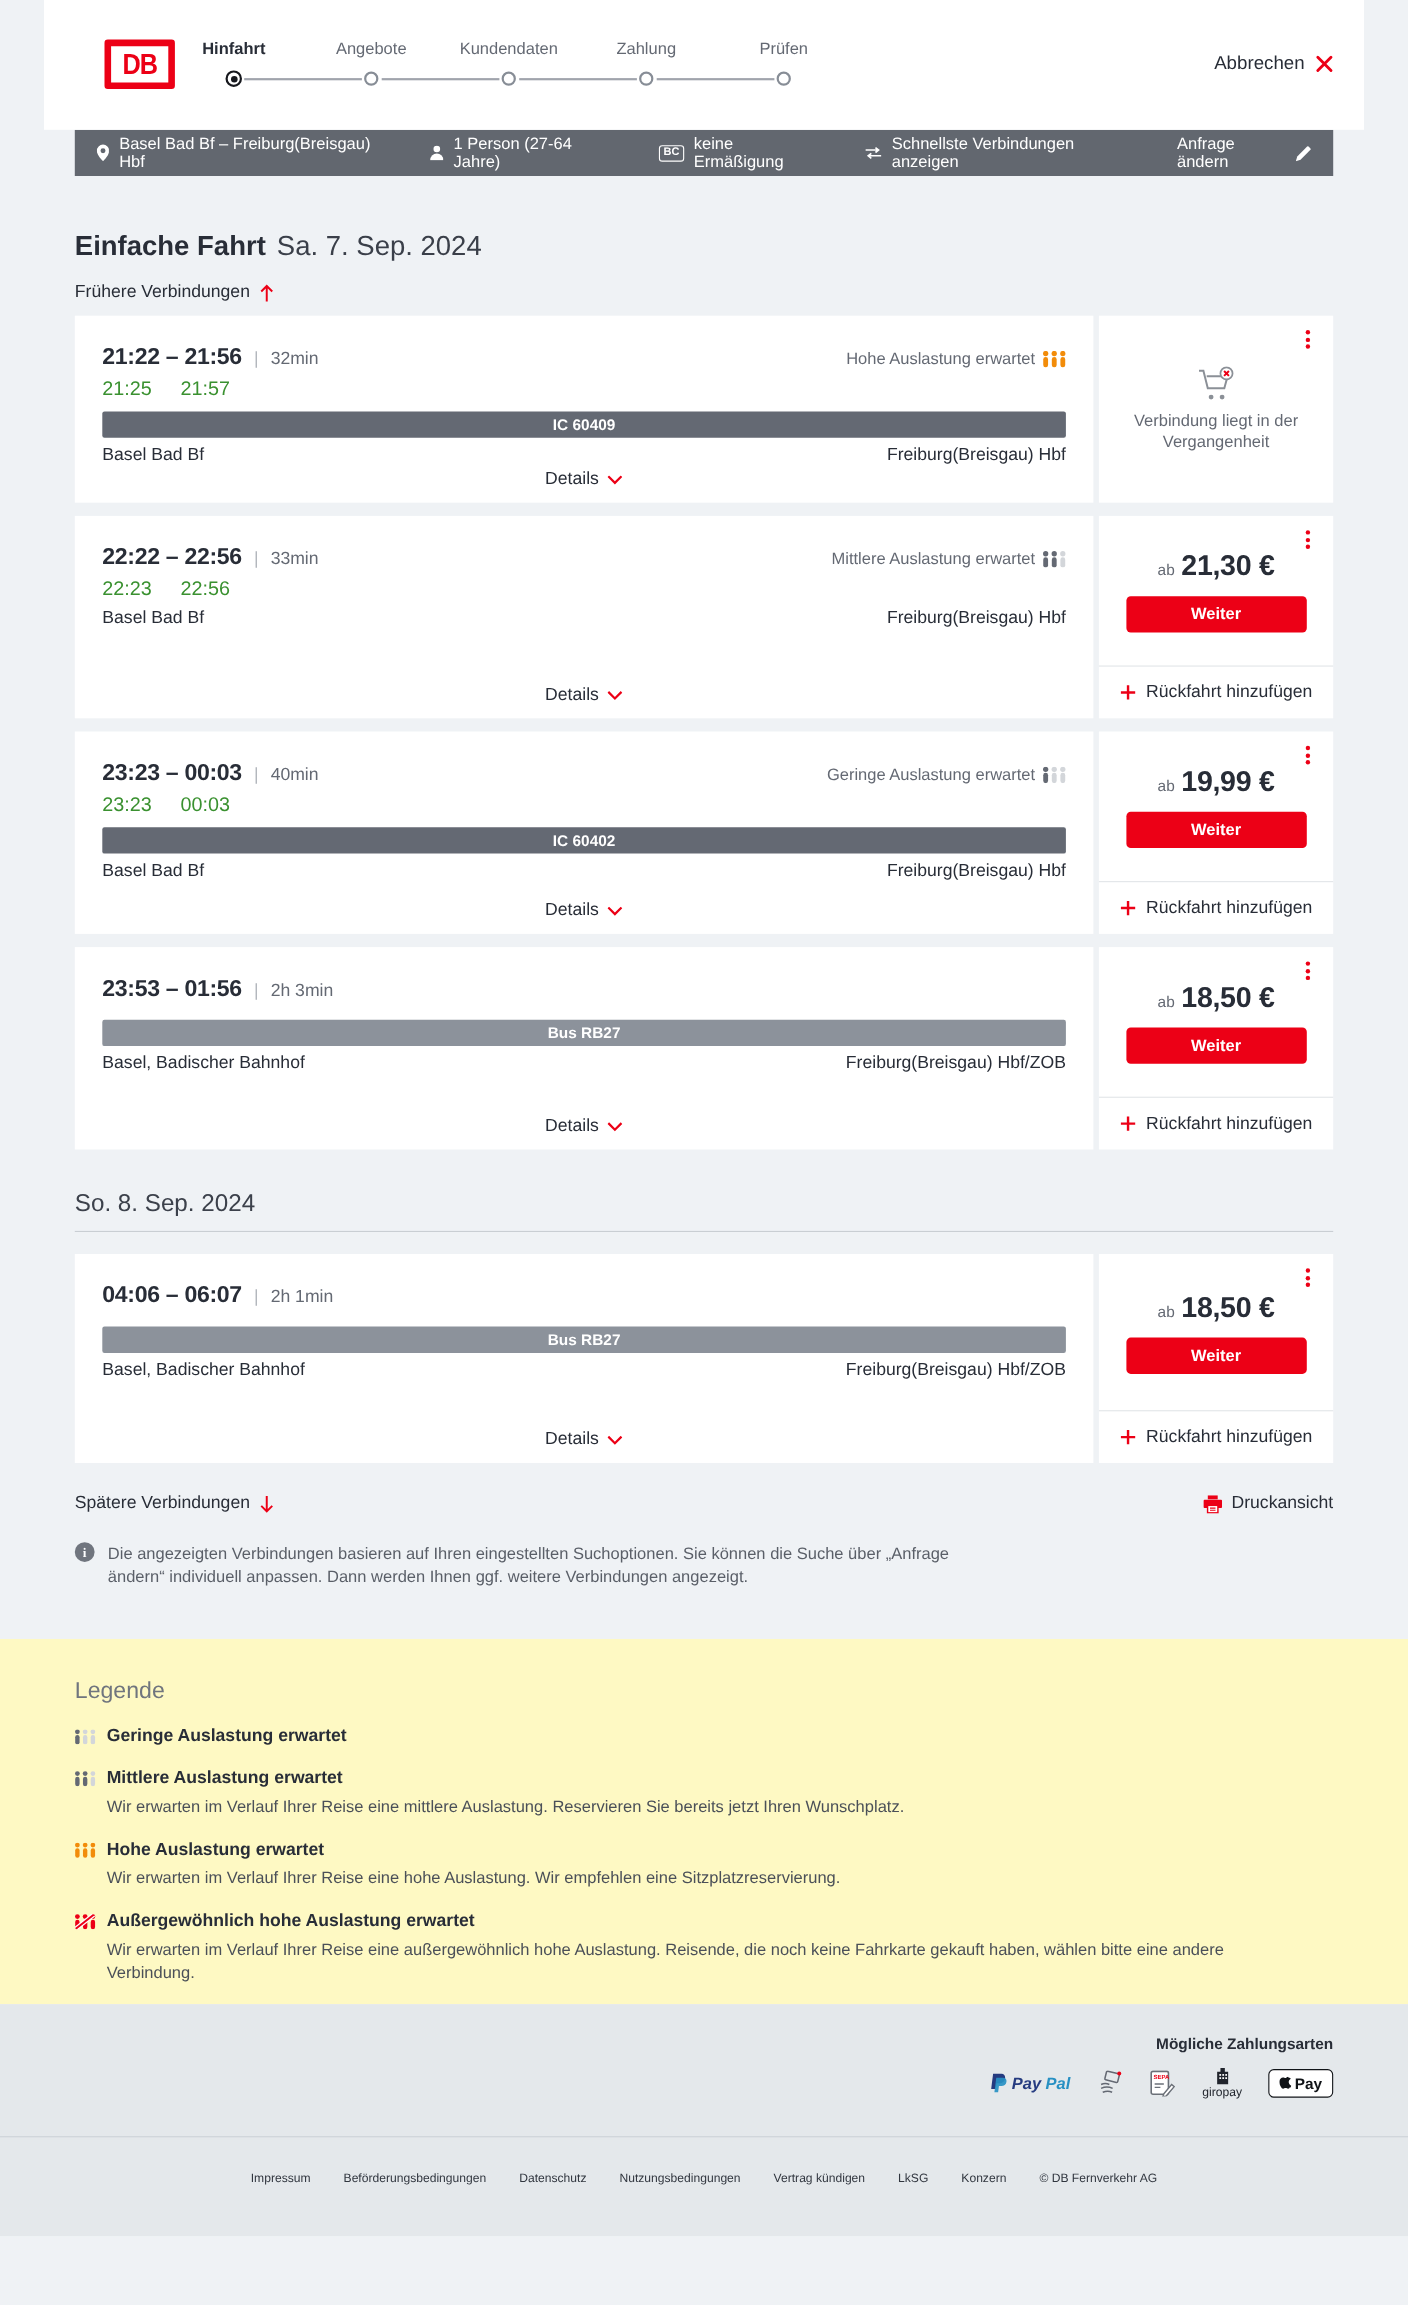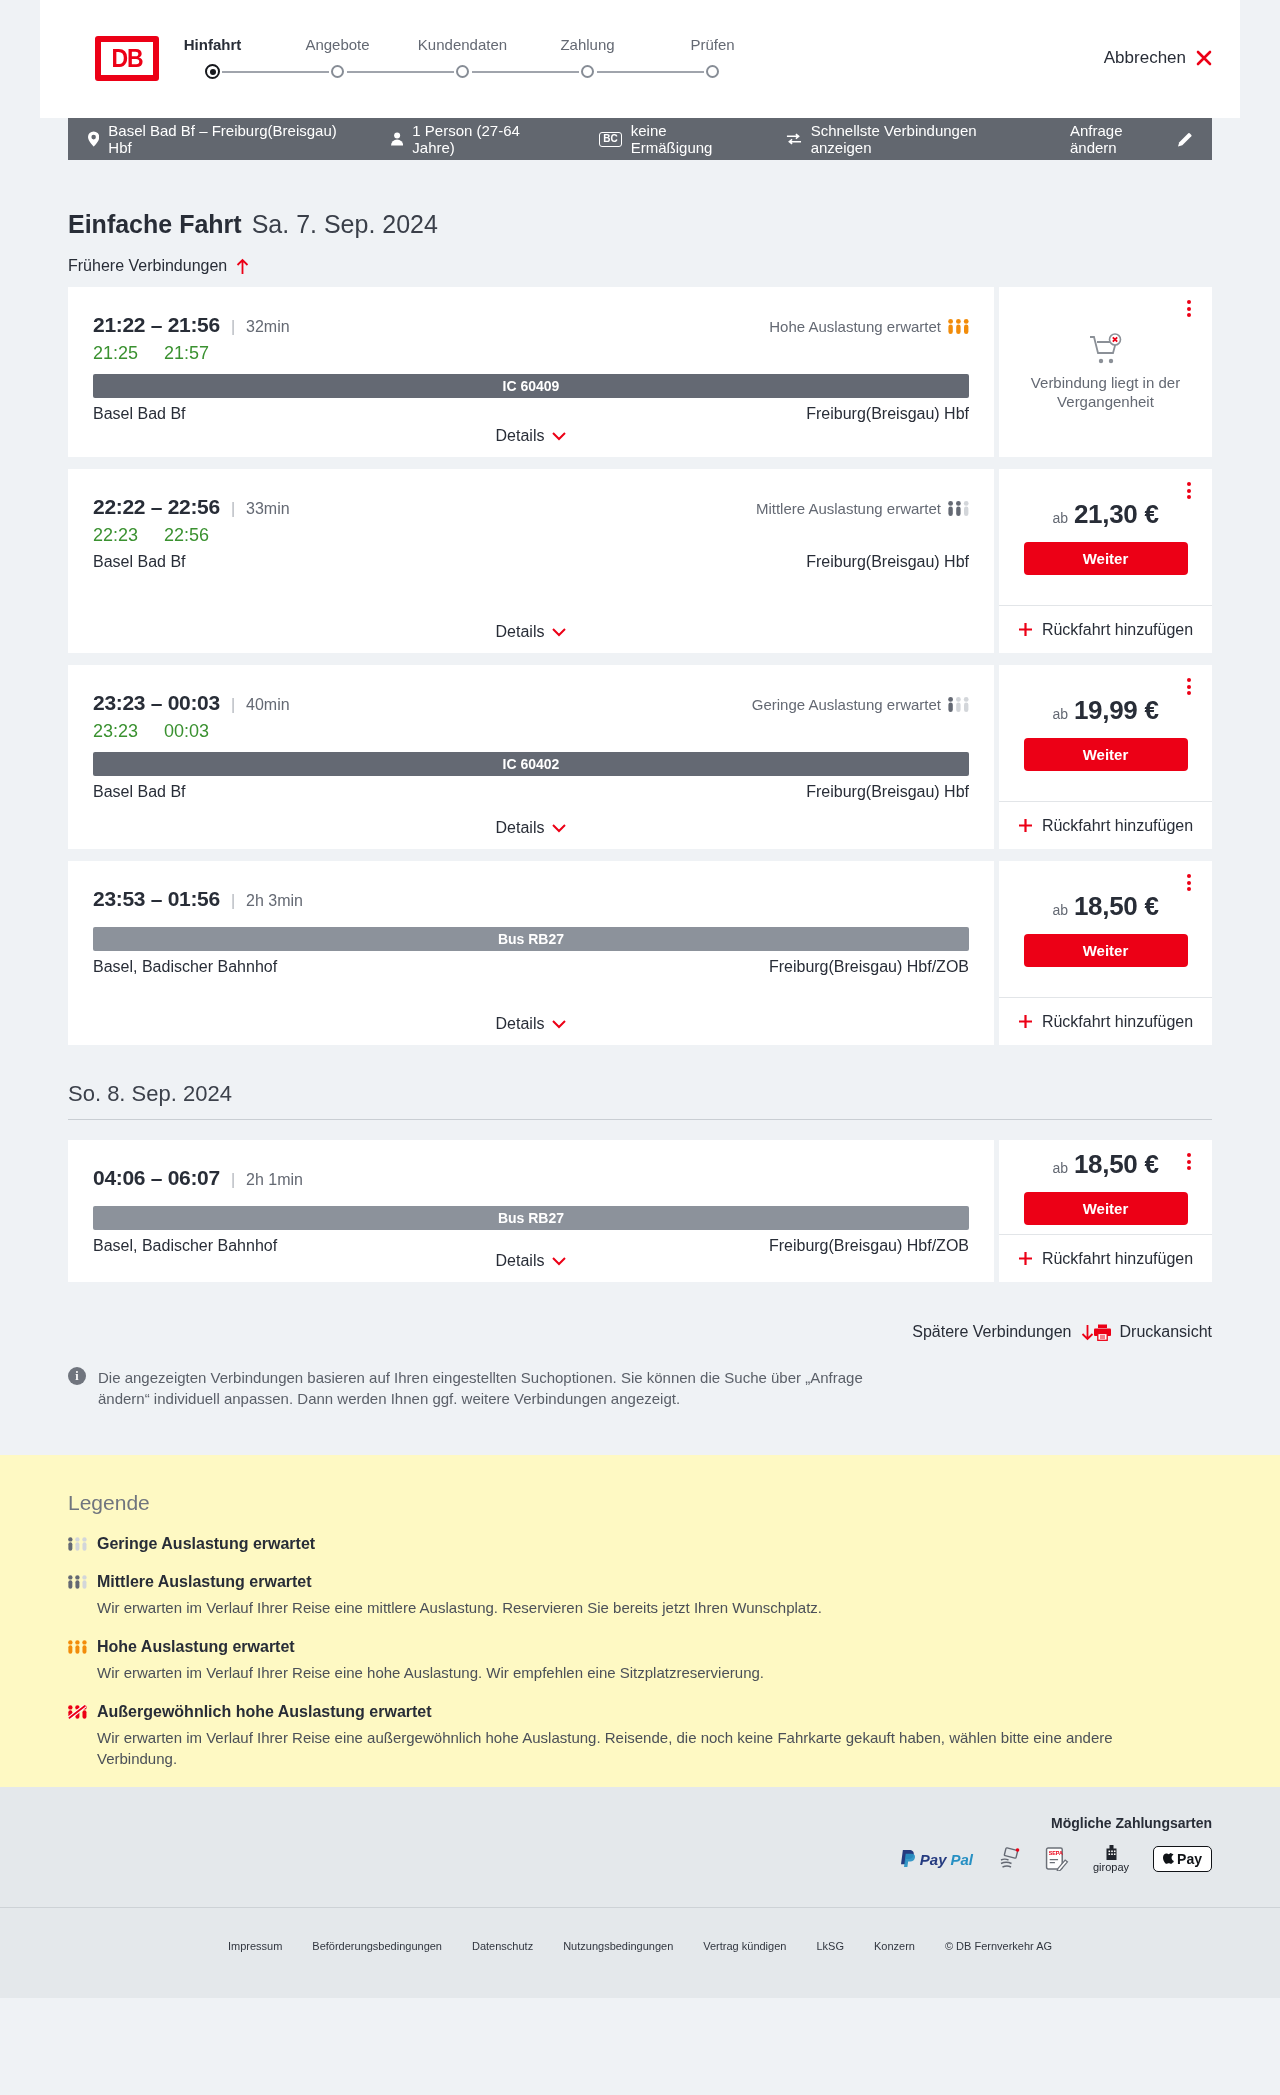--- a/index.html
+++ b/index.html
@@ -28,21 +28,21 @@
 
   
   .content { margin:0 68px; }
   .title-row { margin-top:50px; font-size:25px; }
   .title-row b { margin-right:10px; }
   .title-row .date { color:#3a3f49; }
   .linklike { display:flex; align-items:center; gap:9px; font-size:16px; color:#282d37; width:max-content; cursor:pointer; }
   .earlier { margin-top:18px; }
 
   .card { margin-top:12px; display:flex; }
-  .card.h1 { height:170px; } .card.hN { height:184px; } .card.h5 { height:142px; }
+  .card.h1 { height:170px; } .card.hN { height:184px; } .card.h5 { height:190px; }
   .card-main { flex:1; background:#fff; padding:26px 25px 0; position:relative; }
   .card-side { width:213px; margin-left:5px; background:#fff; position:relative; display:flex; flex-direction:column; }
   .row-top { display:flex; align-items:baseline; }
   .times { font-weight:bold; font-size:21px; letter-spacing:-0.3px; }
   .pipe { color:#b3b7bd; margin:0 11px; font-size:16px; }
   .dur { color:#646973; font-size:16px; }
   .occ { margin-left:auto; display:flex; align-items:center; gap:7px; font-size:15px; color:#646973; }
   .delays { margin-top:6px; display:flex; gap:26px; font-size:18px; color:#3a9130; }
   .trainbar { margin-top:10px; height:24px; border-radius:2px; background:#646973; color:#fff; font-size:14px; font-weight:bold; display:flex; align-items:center; justify-content:center; }
   .bus .trainbar { background:#8c929b; margin-top:16px; }
@@ -60,21 +60,21 @@
   .past-text { font-size:15px; color:#646973; text-align:center; line-height:19px; width:176px; }
 
   
   .occ-low  .p1 { fill:#646973; } .occ-low  .p2, .occ-low .p3 { fill:#d3d6da; }
   .occ-med  .p1, .occ-med .p2 { fill:#646973; } .occ-med .p3 { fill:#d3d6da; }
   .occ-high .p1, .occ-high .p2, .occ-high .p3 { fill:#f28c0a; }
   .occ-xhigh .p1, .occ-xhigh .p2, .occ-xhigh .p3 { fill:#ec0016; }
 
   .day2 { margin-top:36px; font-size:22px; font-weight:normal; color:#3c414b; }
   .day2-rule { border:none; border-top:1px solid #c9ced3; margin-top:12px; }
-  .later-row { margin-top:41px; display:flex; justify-content:flex-end; align-items:center; }
+  .later-row { margin-top:28px; display:flex; justify-content:space-between; align-items:center; }
   .info { margin-top:26px; display:flex; gap:12px; padding-bottom:46px; }
   .info-i { flex:0 0 auto; width:18px; height:18px; border-radius:50%; background:#70757e; color:#fff; font-size:12px; font-weight:bold; display:flex; align-items:center; justify-content:center; font-family:"Liberation Serif", serif; }
   .info-text { font-size:15px; color:#5a5f68; line-height:21px; max-width:775px; }
 
   
   .legend { background:#fef9c3; padding:36px 68px 18px; }
   .legend h2 { font-size:21px; font-weight:normal; color:#70757e; }
   .litem { margin-top:20px; display:flex; align-items:center; gap:10px; font-size:16px; font-weight:bold; }
   .ldesc { margin:6px 0 0 29px; font-size:15px; font-weight:normal; color:#4b5058; line-height:21px; max-width:1030px; }
 

